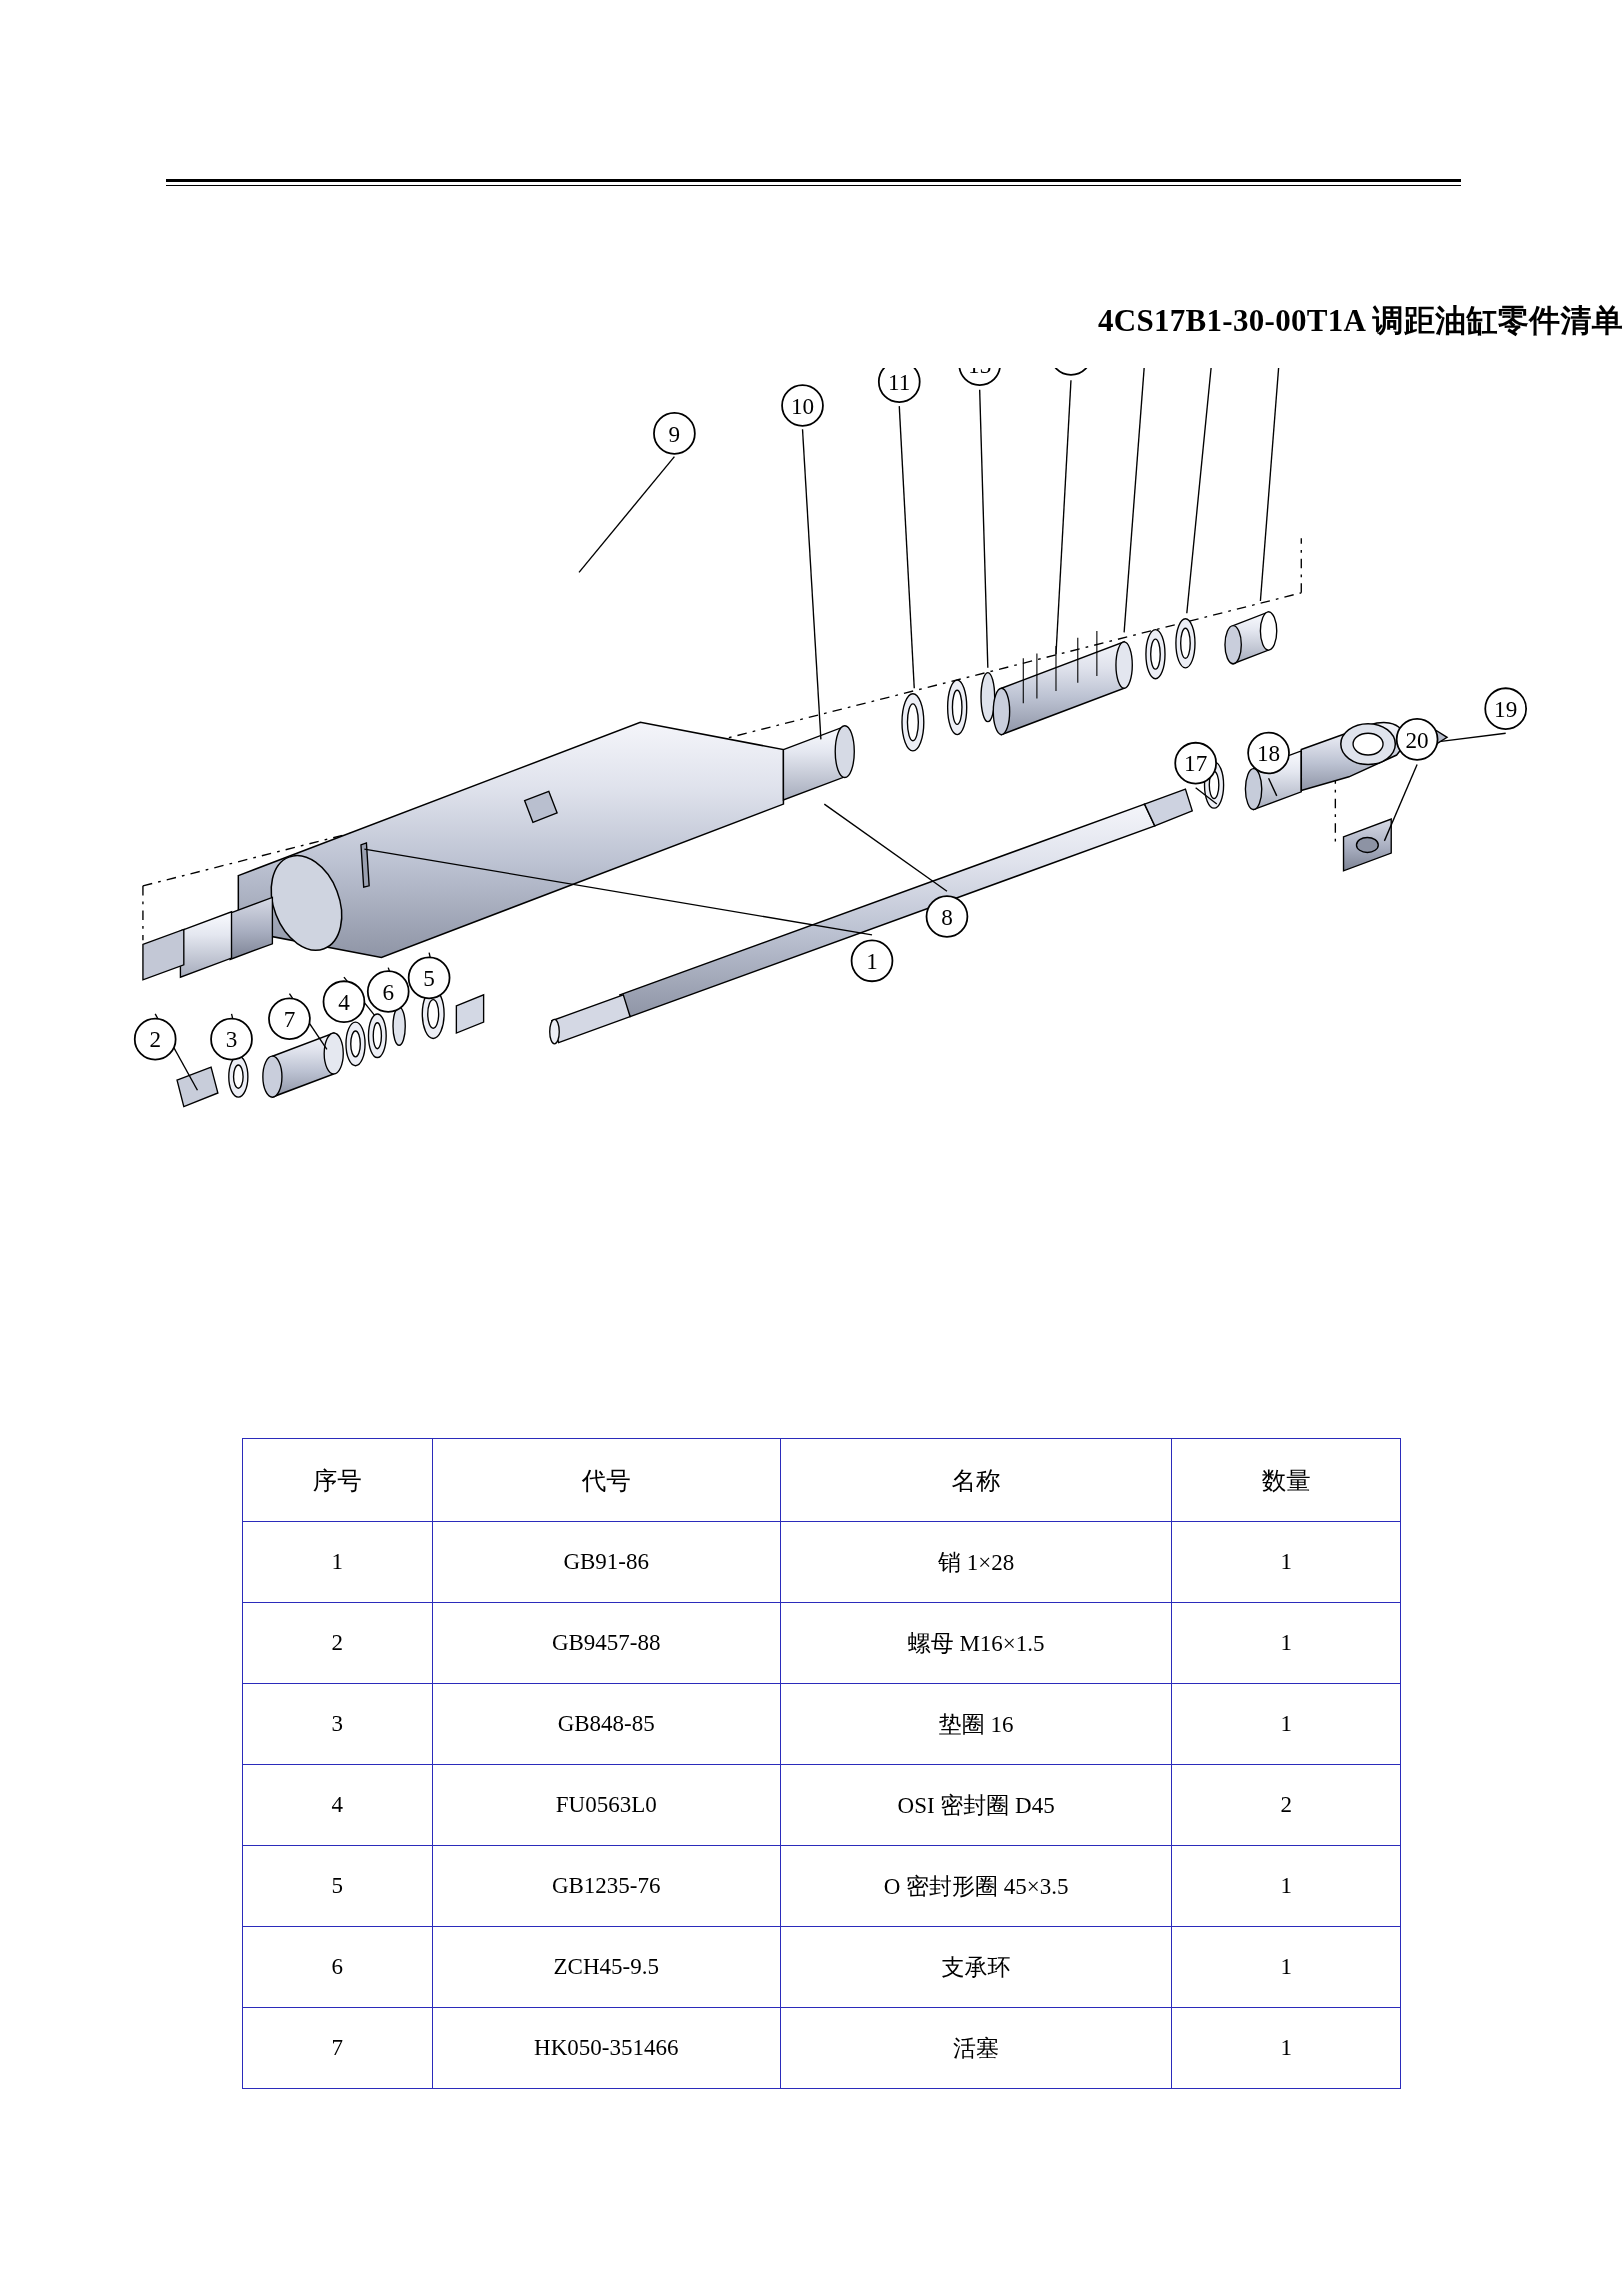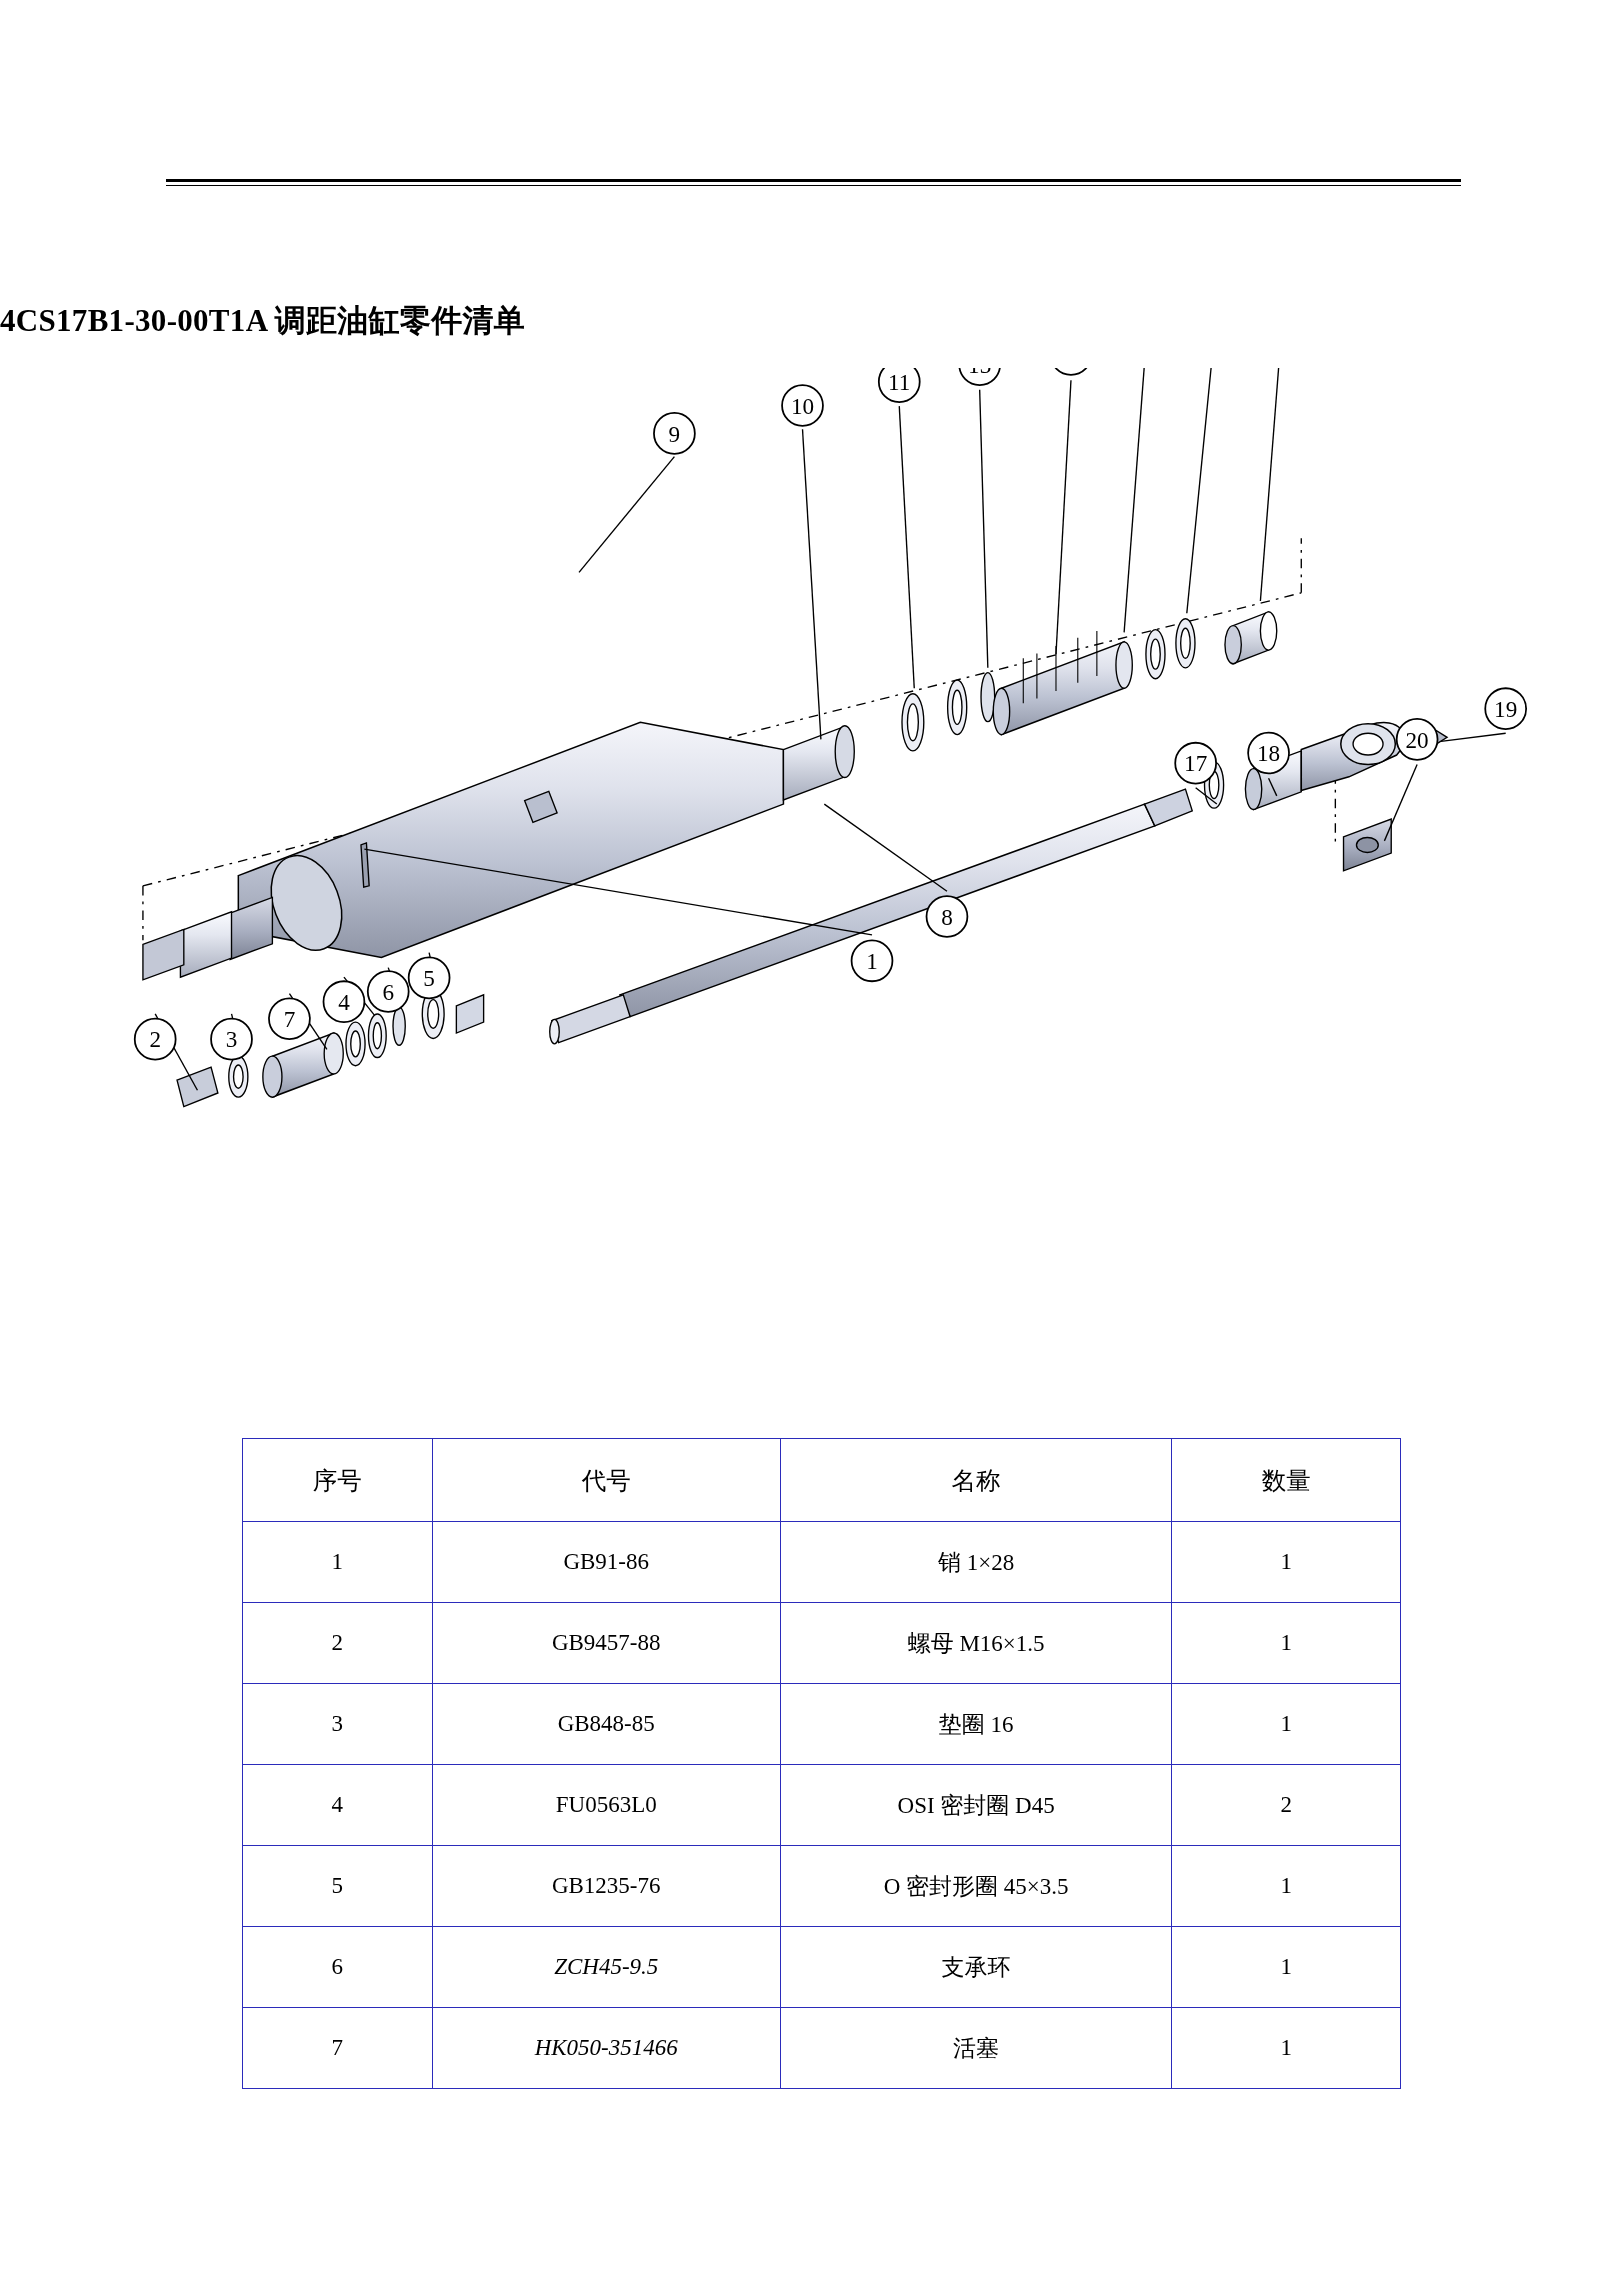--- a/index.html
+++ b/index.html
@@ -45,21 +45,21 @@
     height: 1.4px;
     background: #000;
   }
 
   
   .doc-title {
     position: absolute;
     left: 0;
     top: 300px;
     width: 1623px;
-    text-align: left;
+    text-align: right;
     font-size: 31px;
     font-weight: bold;
     letter-spacing: 0.3px;
   }
 
   
   .drawing {
     position: absolute;
     left: 102px;
     top: 368px;
@@ -91,21 +91,21 @@
     padding: 0;
   }
   .parts-table thead td {
     font-size: 24.5px;
     height: 82px;
   }
   .col-idx  { width: 198px; }
   .col-code { width: 361px; }
   .col-name { width: 408px; }
   .col-qty  { width: 239px; }
-  .mono-ish { font-family: "Liberation Serif", serif; font-style: italic; }
+  .mono-ish { font-family: "Liberation Serif", serif; }
 </style>
 </head>
 <body>
 
 <div class="page">
 
   <div class="header-rule">
     <div class="thick"></div>
     <div class="thin"></div>
   </div>

